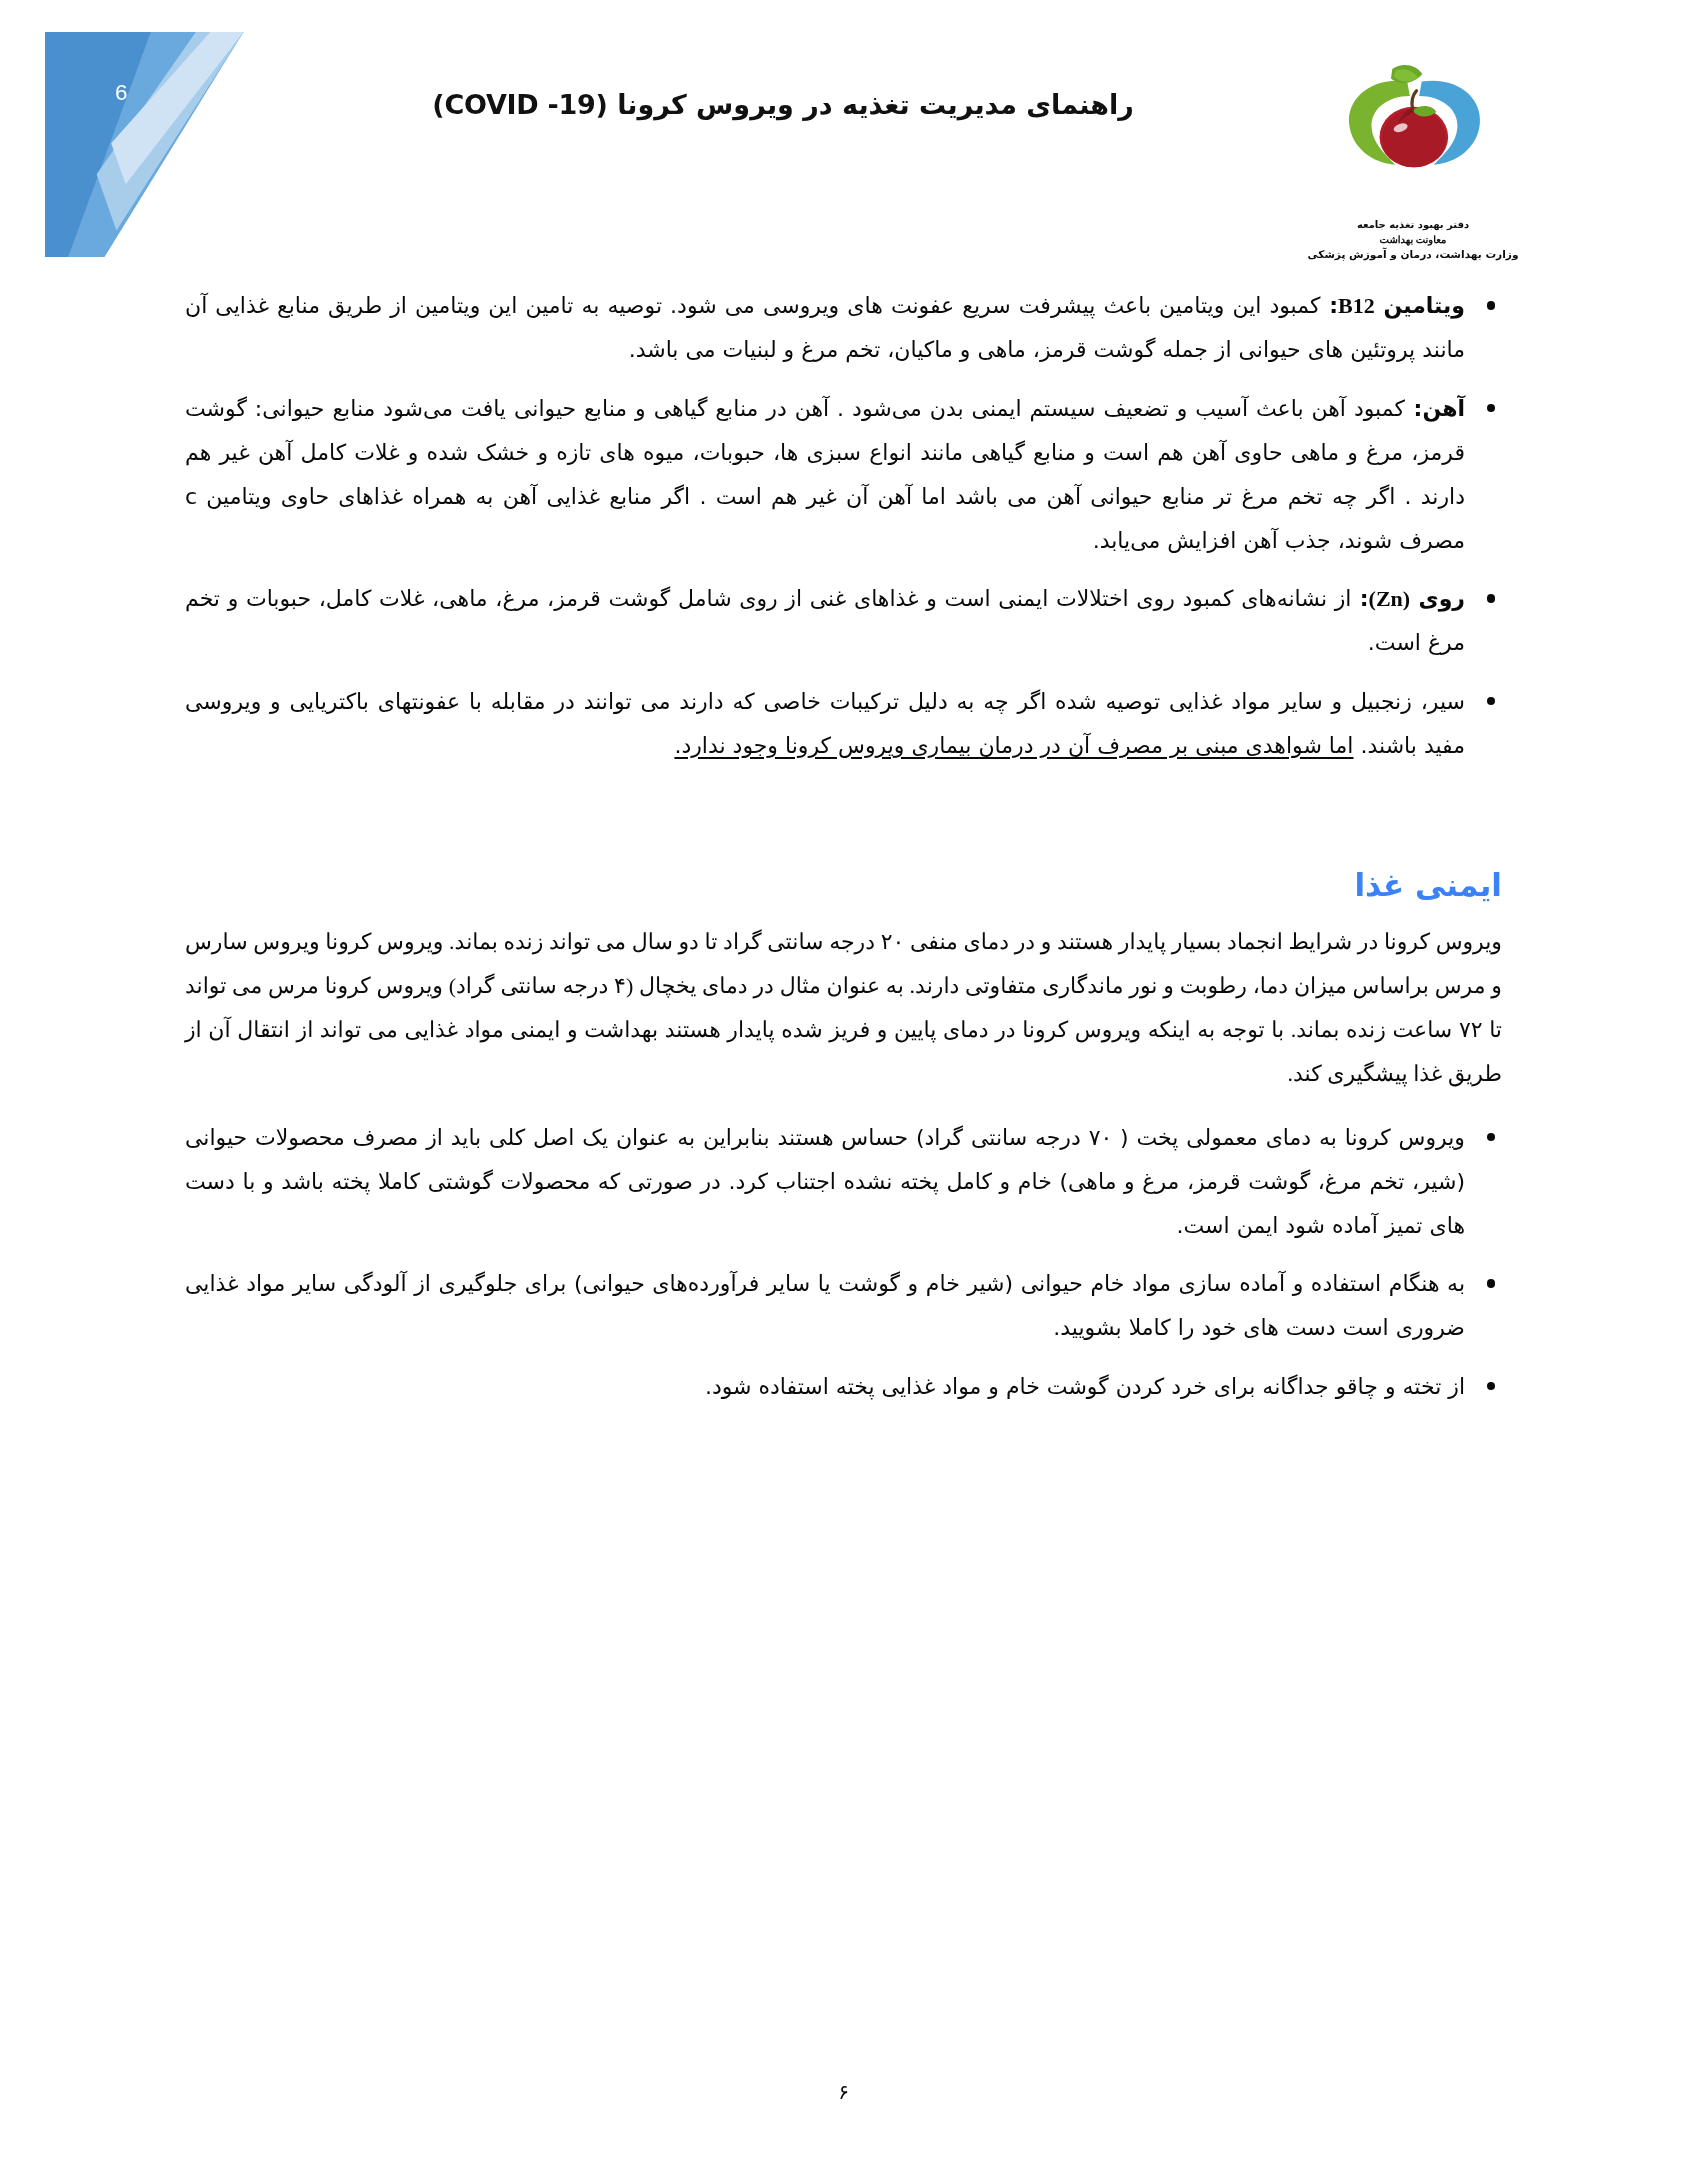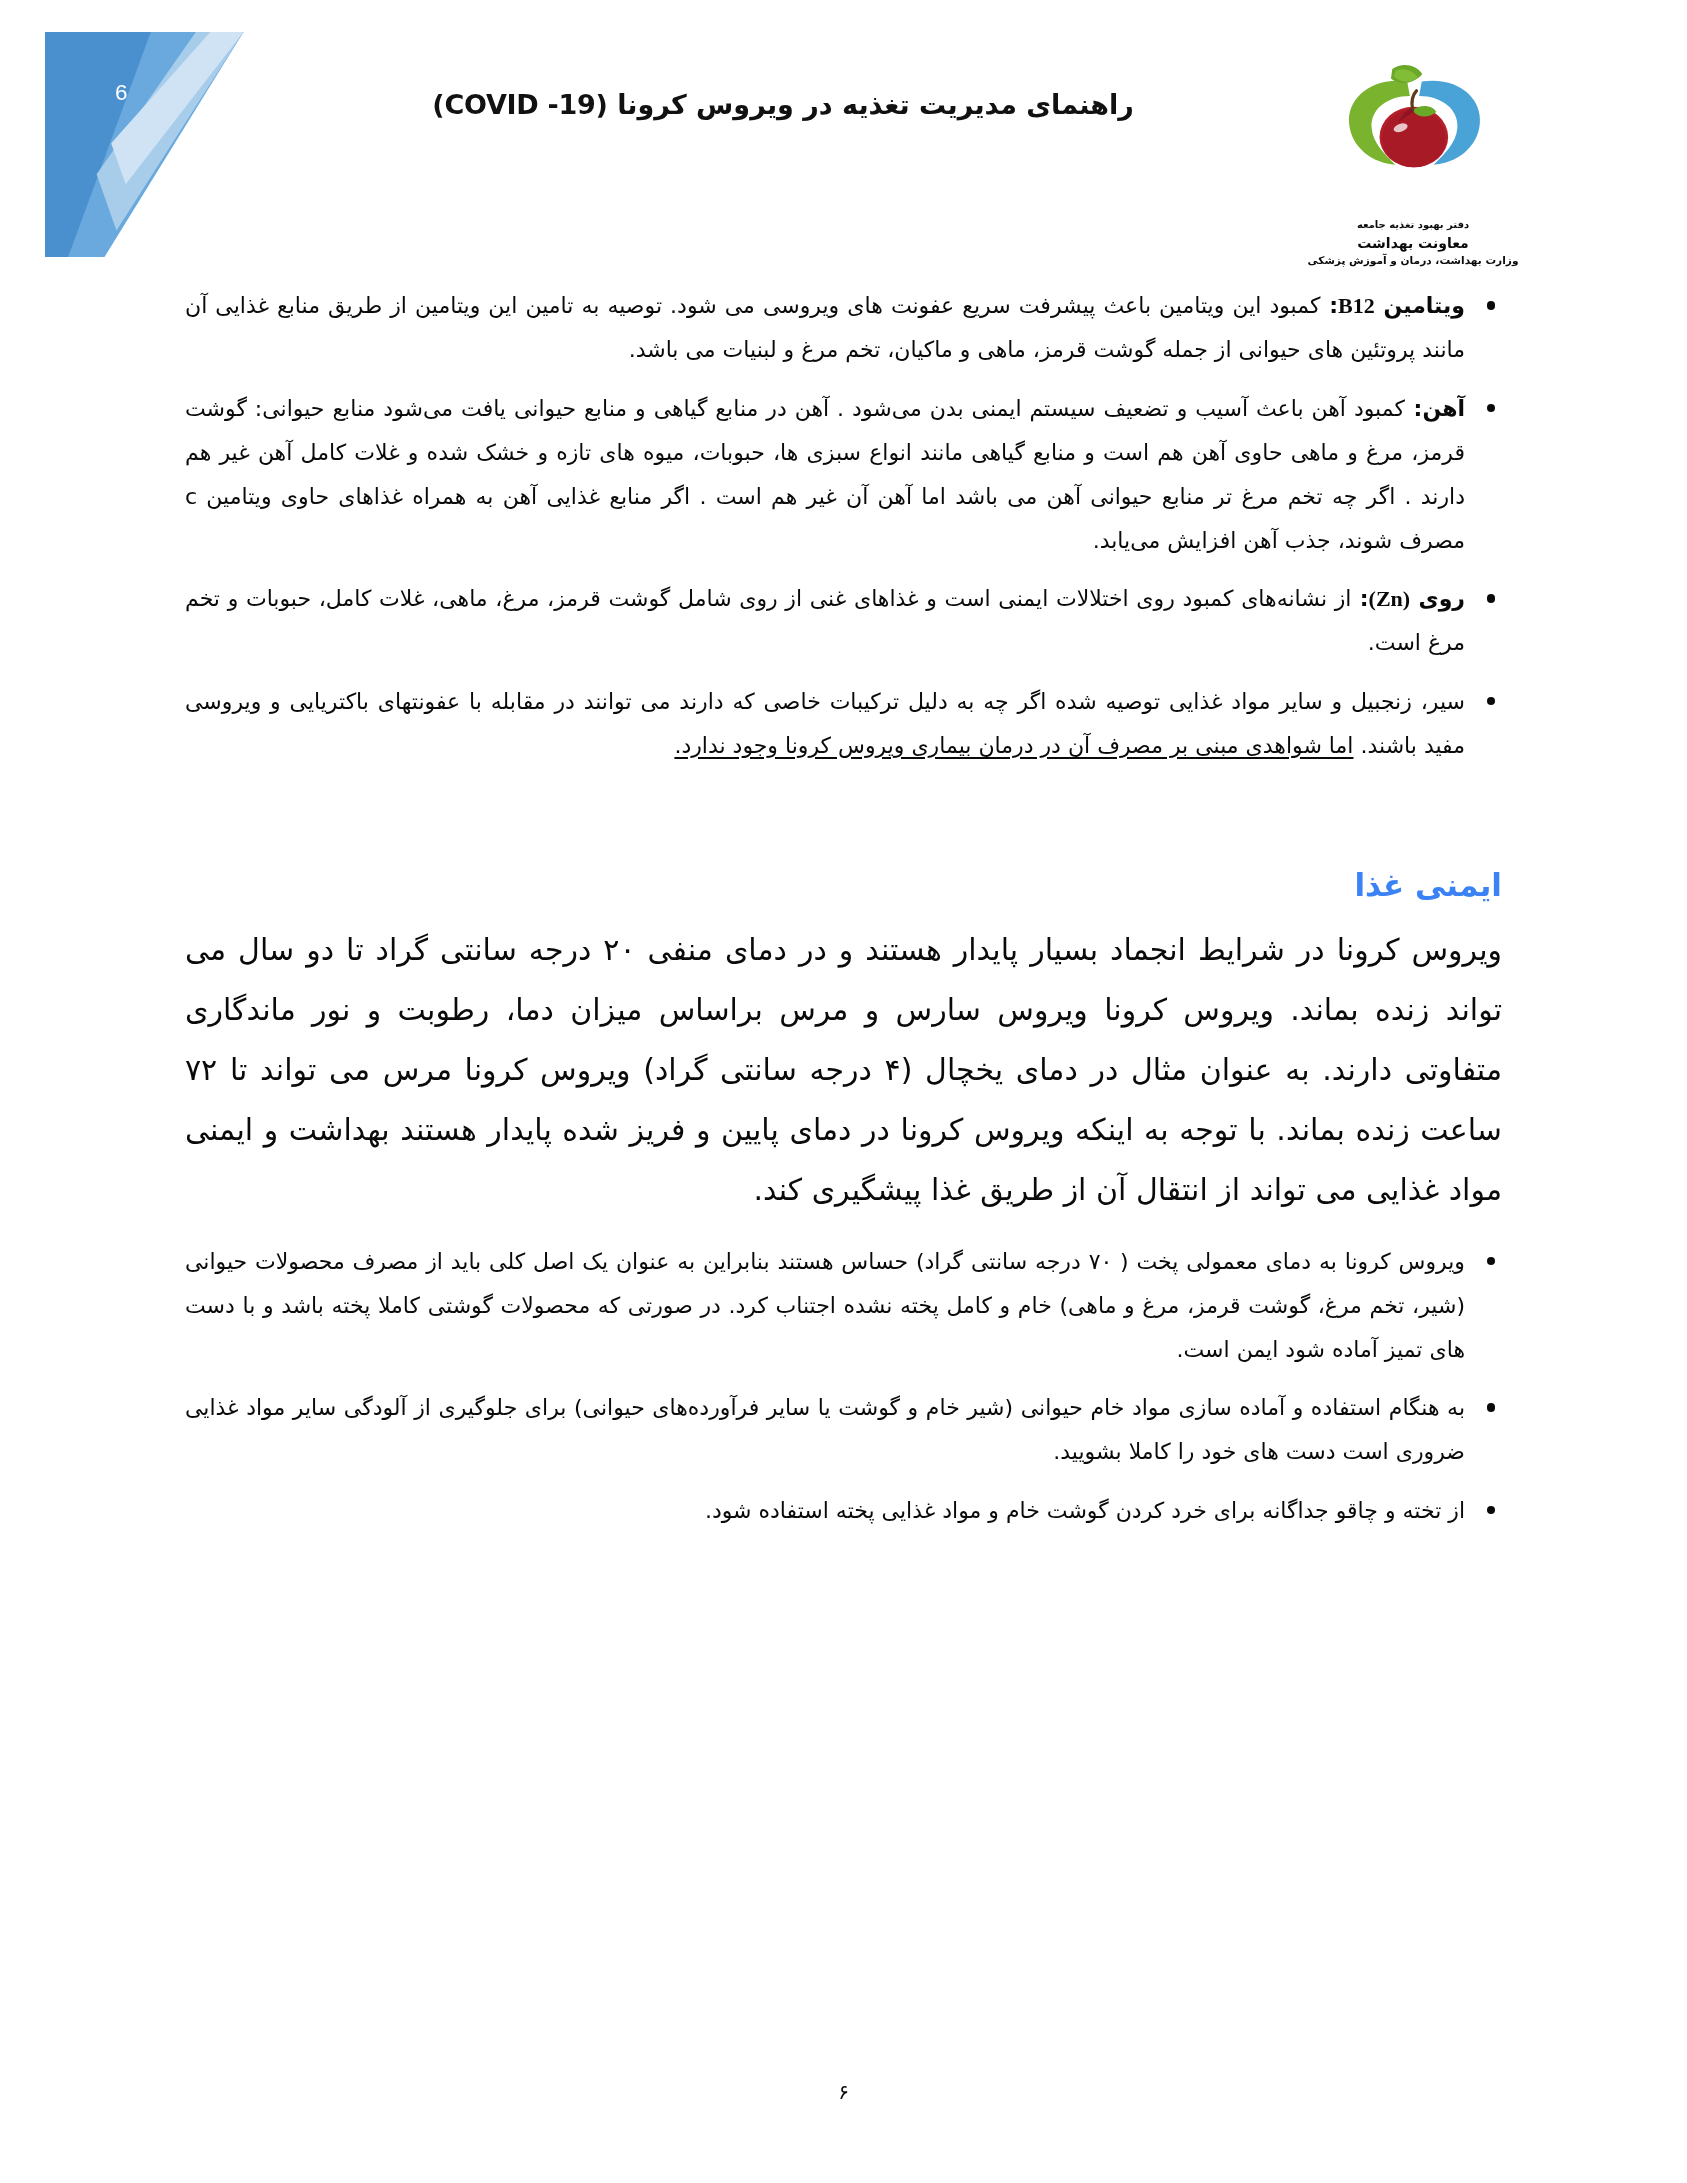--- a/index.html
+++ b/index.html
@@ -75,21 +75,21 @@
     direction: rtl;
   }
   .logo-line {
     display: block;
     font-family: "DejaVu Sans", "Liberation Sans", sans-serif;
     font-weight: bold;
     color: #0b0b0b;
     line-height: 1.45;
   }
   .logo-line-1 { font-size: 10px; margin-top: 48px; }
-  .logo-line-2 { font-size: 14px; }
+  .logo-line-2 { font-size: 10px; font-family: Liberation Serif, serif; }
   .logo-line-3 { font-size: 10.6px; }
 
   
   .body-area {
     position: absolute;
     top: 284px;
     right: 185px;
     left: 185px;
     direction: rtl;
     text-align: justify;
@@ -146,24 +146,25 @@
     margin: 99px 0 17px 0;
     font-size: 31px;
     font-weight: bold;
     text-align: right;
     direction: rtl;
     color: #3b82f6;
   }
 
   .para {
     margin: 0 0 10.6px 0;
-    font-size: 30px;
+    font-size: 22px;
     line-height: 2.00;
     text-align: justify;
     direction: rtl;
+    font-family: Liberation Serif, serif;
   }
 
   .spacer-sm { height: 9.3px; }
 
   
   .footer {
     position: absolute;
     bottom: 79px;
     left: 0;
     width: 1687px;

